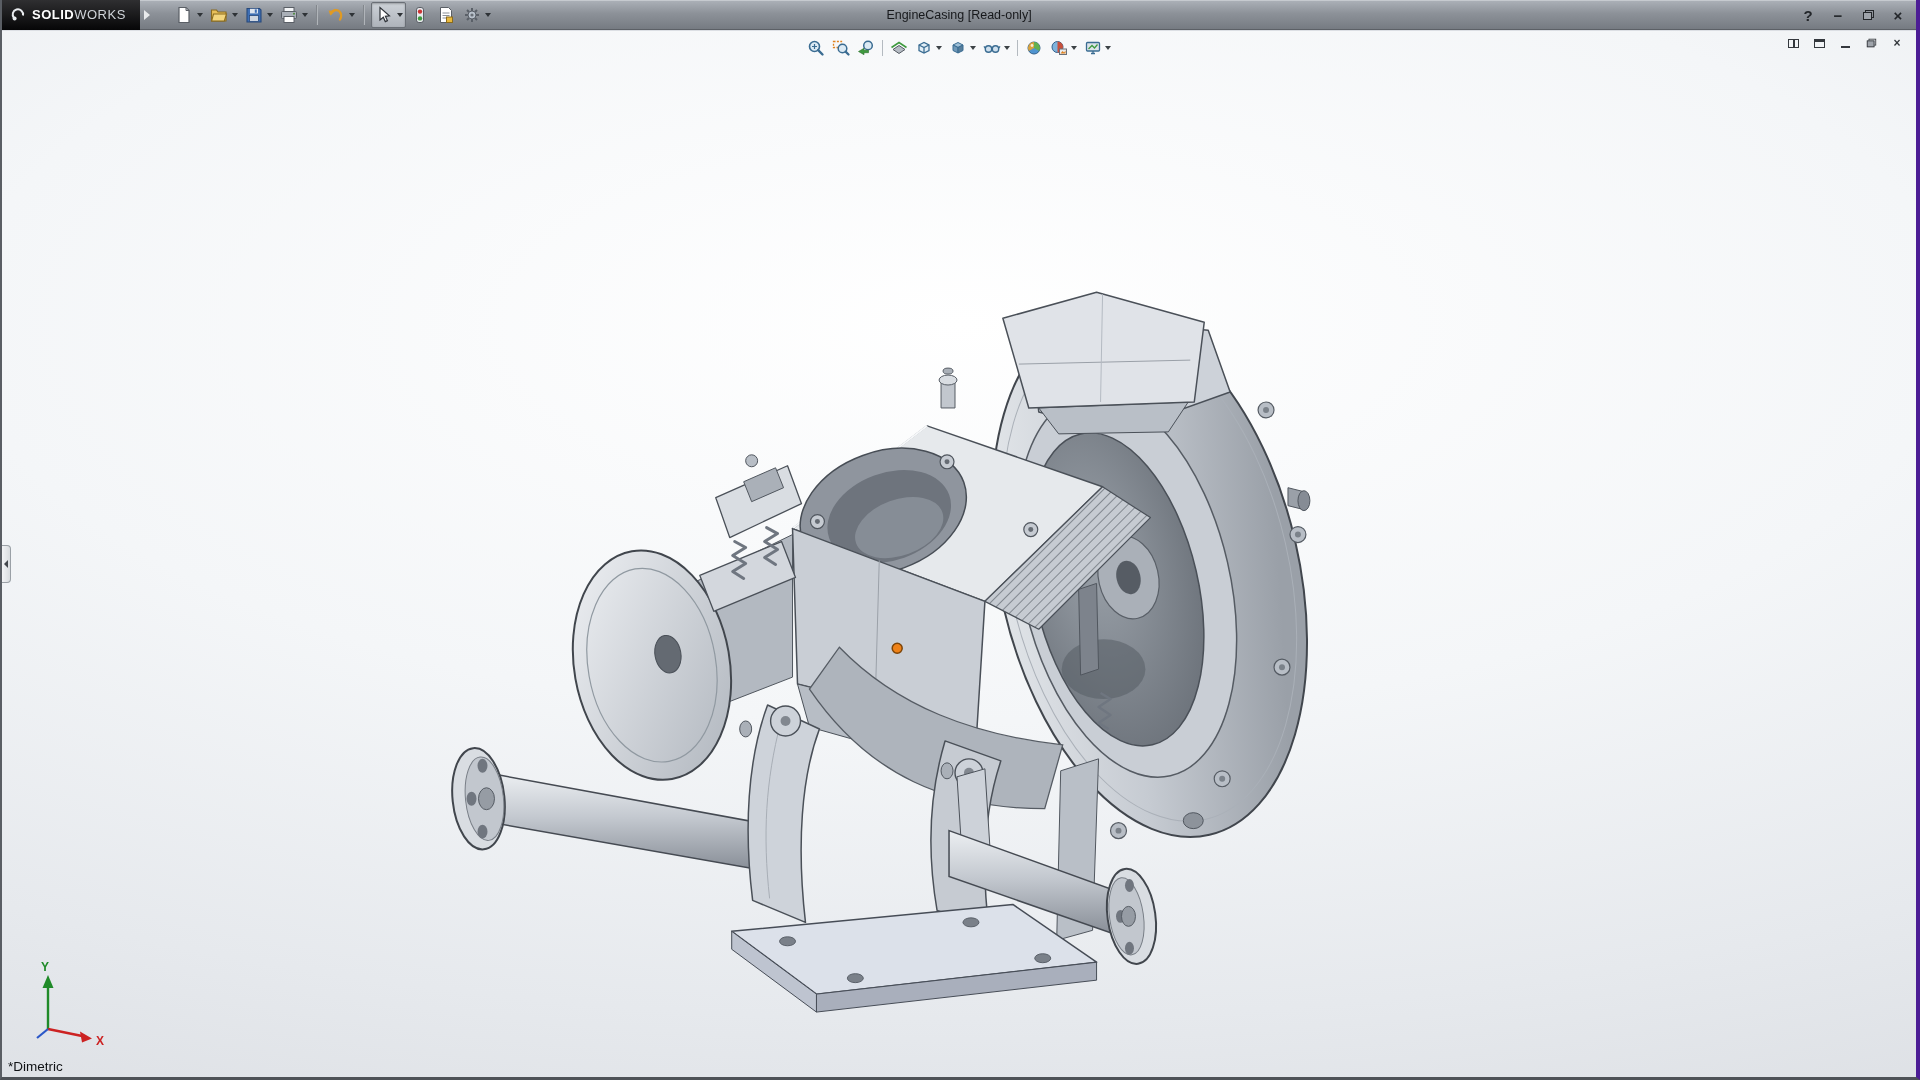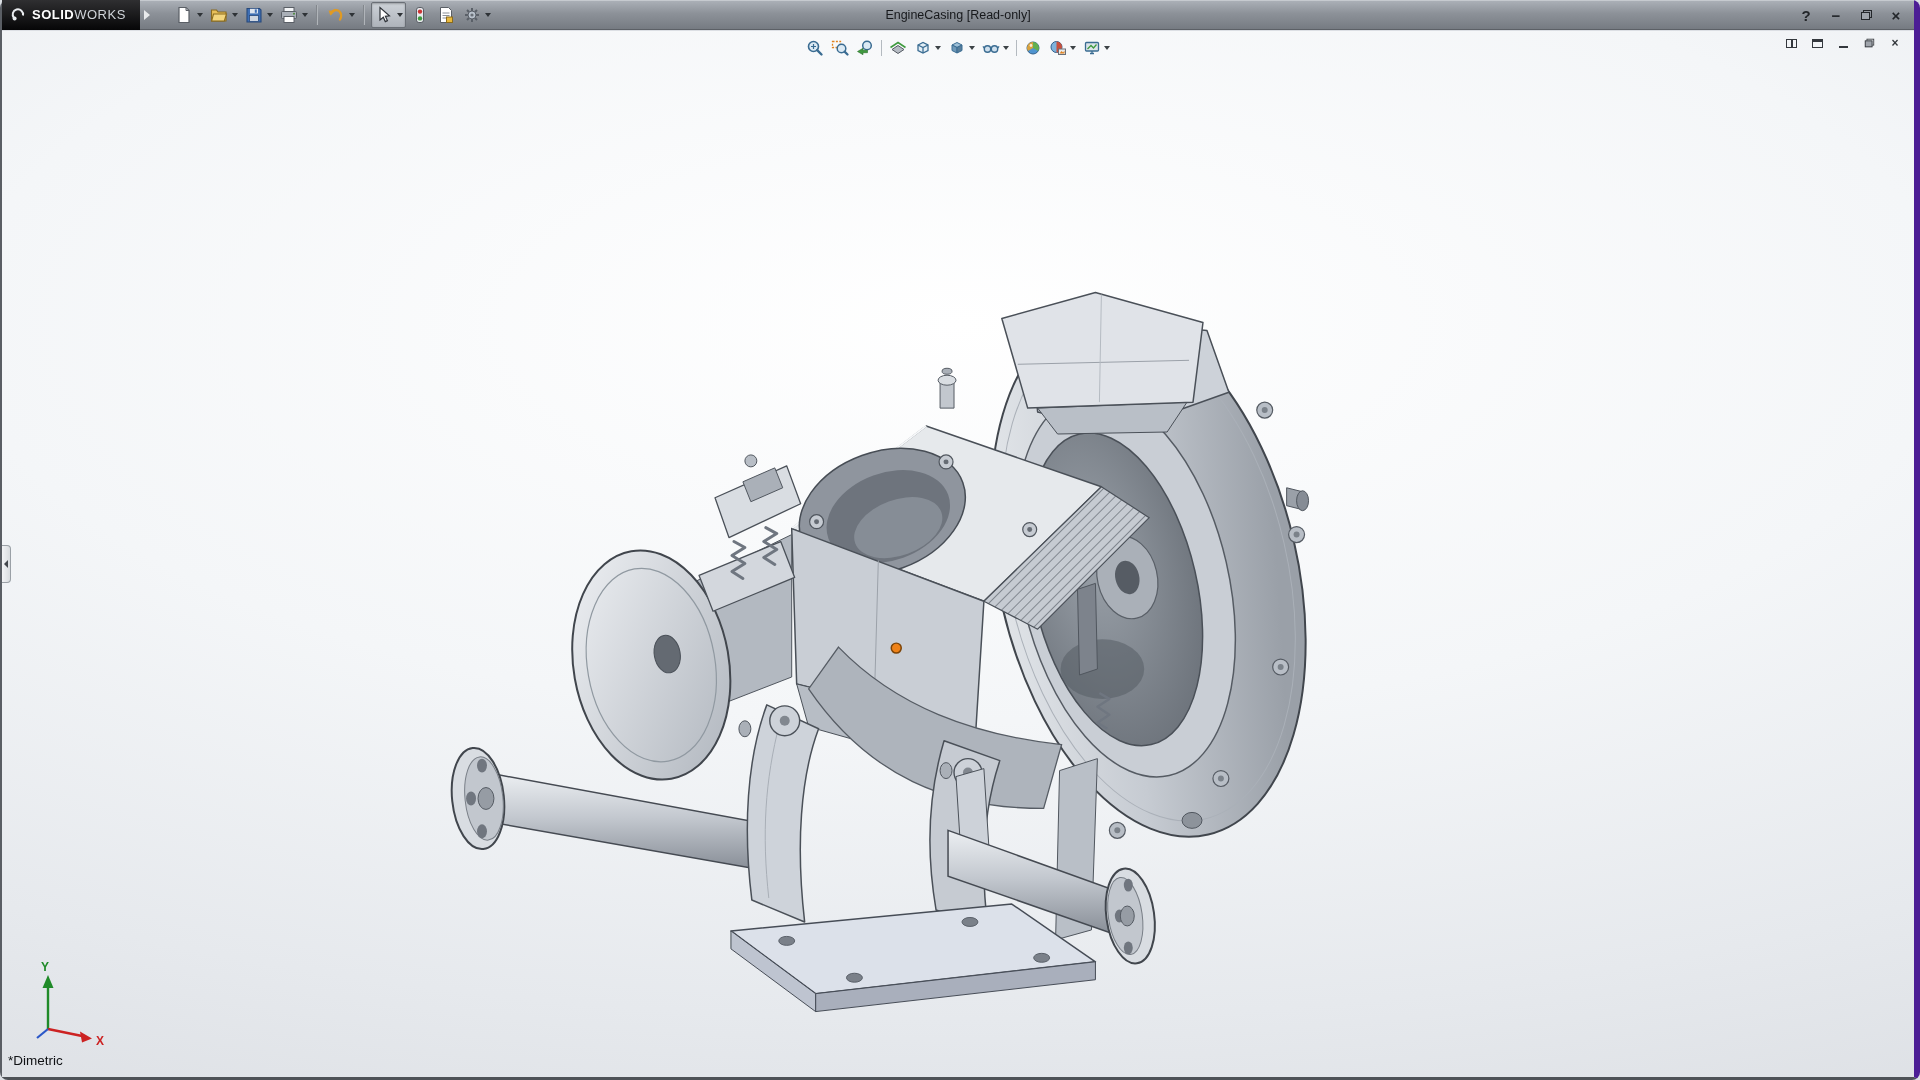--- a/index.html
+++ b/index.html
@@ -1,19 +1,19 @@
 <!DOCTYPE html>
 <html><head>
 <meta charset="utf-8">
 <style>
   * { margin:0; padding:0; box-sizing:border-box; }
   html,body { width:1920px; height:1080px; overflow:hidden;
     font-family:"Liberation Sans", sans-serif; background:#dcdfe4; }
   .app { position:relative; width:1920px; height:1080px;
-    border-left:2px solid #5a5e64; border-right:6px solid #4c1d95; border-bottom:3px solid #4e5257;border-radius:8px; }
+    border-left:2px solid #5a5e64; border-right:4px solid #4c1d95; border-bottom:3px solid #4e5257; }
 
   
   .titlebar { position:relative; height:30px; width:100%;
     background:linear-gradient(180deg,#adb2b9 0%,#8d9299 45%,#767b82 100%);
     border-bottom:1px solid #5c6066; display:flex; align-items:center;
     box-shadow:inset 0 1px 0 #c6cacf; }
   .brand { height:30px; display:flex; align-items:center; gap:5px; padding:0 14px 0 8px;
     background:linear-gradient(180deg,#2f2f31,#060607); }
   .brand-text { color:#fff; font-size:13px; letter-spacing:.5px; white-space:nowrap; }
   .brand-text b { font-weight:bold; }
@@ -63,21 +63,21 @@
 
   
   .fm-tab { position:absolute; left:0; top:514px; width:9px; height:38px;
     background:linear-gradient(90deg,#f2f3f5,#d9dcdf); border:1px solid #9aa0a6; border-left:none;
     border-radius:0 4px 4px 0; cursor:pointer; display:flex; align-items:center; justify-content:center; }
   .fm-tab::after { content:""; width:0; height:0;
     border-right:4px solid #43474c; border-top:4px solid transparent; border-bottom:4px solid transparent; }
 
   
   .triad { position:absolute; left:12px; bottom:22px; }
-  .view-label { position:absolute; left:6px; bottom:9px; font-size:13.5px; color:#101215; }
+  .view-label { position:absolute; left:6px; bottom:3px; font-size:13.5px; color:#101215; }
 </style>
 </head>
 <body>
 
 <div class="app">
 
   <header class="titlebar">
     <div class="brand">
       <svg width="17" height="17" viewBox="0 0 17 17">
         <path d="M4,12 a5.2,5.2 0 1 1 9,-2.5" fill="none" stroke="#e9ecef" stroke-width="2"></path>

